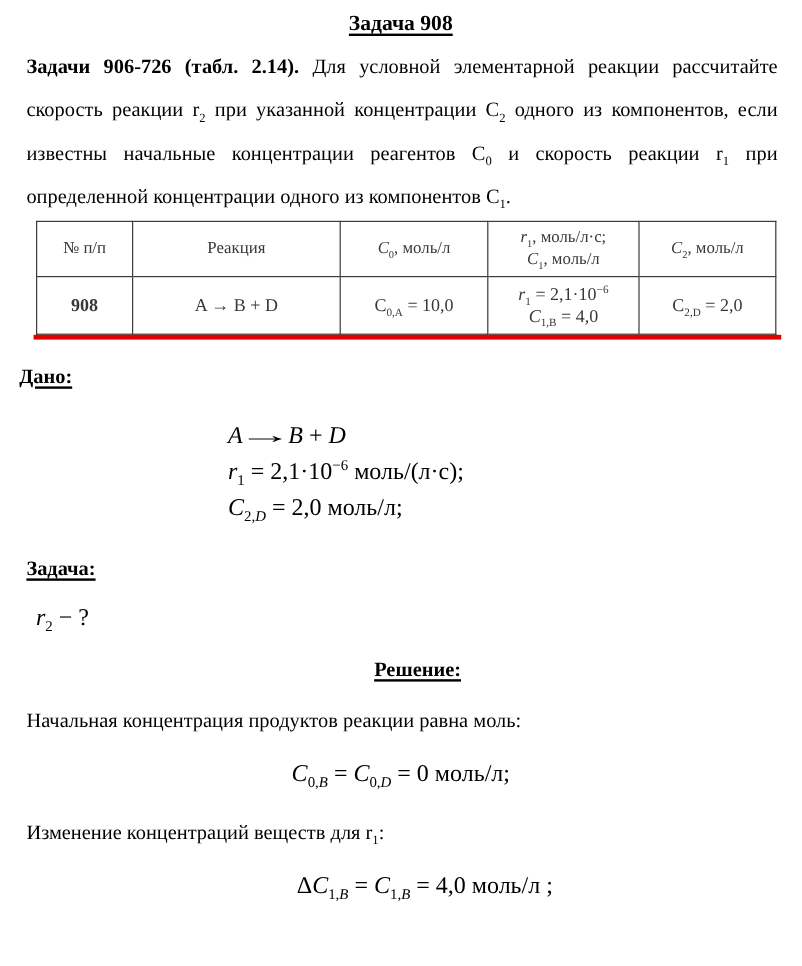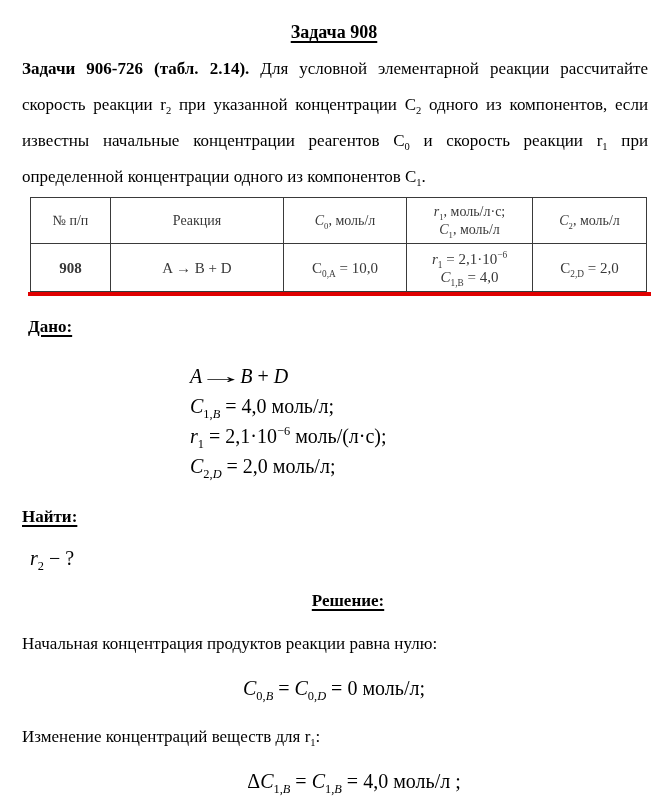--- a/index.html
+++ b/index.html
@@ -7,21 +7,21 @@
   .page{
     position:relative;
     width:668px; height:805px;
     background:#ffffff;
     overflow:hidden;
     font-family:"Liberation Serif","DejaVu Serif",serif;
     color:#000;
   }
   
   .doc-title{
-    margin-top:21px;
+    margin-top:8px;
     text-align:center;
     font-size:18px; line-height:22px;
     font-weight:bold;
     text-decoration:underline;
     text-decoration-thickness:2px;
     text-underline-offset:3px;
   }
   
   .statement{
     margin:8px 20px 0 22px;
@@ -56,21 +56,21 @@
     background:#e00000;
   }
   
   .sec-head{
     font-size:17px; line-height:22px;
     font-weight:bold;
     text-decoration:underline;
     text-decoration-thickness:2px;
     text-underline-offset:3px;
   }
-  .head-given   { margin:20px 0 0 28px; }
+  .head-given   { margin:20px 0 0 16px; }
   .head-find    { margin:25px 0 0 22px; }
   .head-solution{ margin:17px 0 0 16px; text-align:center;padding-left:12px; }
   
   .eq{ font-size:20px; line-height:30px; }
   .given-block{ margin:23px 0 0 190px; }
   .find-line  { margin:15px 16px 0 30px; }
   .eq-center  { margin:18px 0 0 0; text-align:center; }
   .eq-last    { margin:18px 0 0 0; padding-left:40px; text-align:center; }
   
   .sol-text{ font-size:17px; line-height:22px; }
@@ -120,32 +120,31 @@
       </tr>
     </tbody>
   </table>
 
   <div class="redline" style="background: rgb(224, 0, 0);"></div>
 
   <h2 class="sec-head head-given">Дано:</h2>
 
   <div class="given-block">
     <div class="eq"><i>A</i><span class="larr">→</span><i>B</i> + <i>D</i></div>
-    <div class="eq"><i>C</i><sub>1,<i>B</i></sub> = 4,0 моль/л;</div>
     <div class="eq"><i>r</i><sub>1</sub> = 2,1·10<sup>−6</sup> моль/(л·с);</div>
     <div class="eq"><i>C</i><sub>2,<i>D</i></sub> = 2,0 моль/л;</div>
   </div>
 
-  <h2 class="sec-head head-find">Найти:</h2>
+  <h2 class="sec-head head-find">Задача:</h2>
 
   <div class="eq find-line"><i>r</i><sub>2</sub> − ?</div>
 
   <h2 class="sec-head head-solution">Решение:</h2>
 
-  <p class="sol-text sol-text-1">Начальная концентрация продуктов реакции равна нулю:</p>
+  <p class="sol-text sol-text-1">Начальная концентрация продуктов реакции равна моль:</p>
 
   <div class="eq eq-center"><i>C</i><sub>0,<i>B</i></sub> = <i>C</i><sub>0,<i>D</i></sub> = 0 моль/л;</div>
 
   <p class="sol-text sol-text-2">Изменение концентраций веществ для r<sub>1</sub>:</p>
 
   <div class="eq eq-last">Δ<i>C</i><sub>1,<i>B</i></sub> = <i>C</i><sub>1,<i>B</i></sub> = 4,0 моль/л ;</div>
 
 </div>
 
 </body></html>

